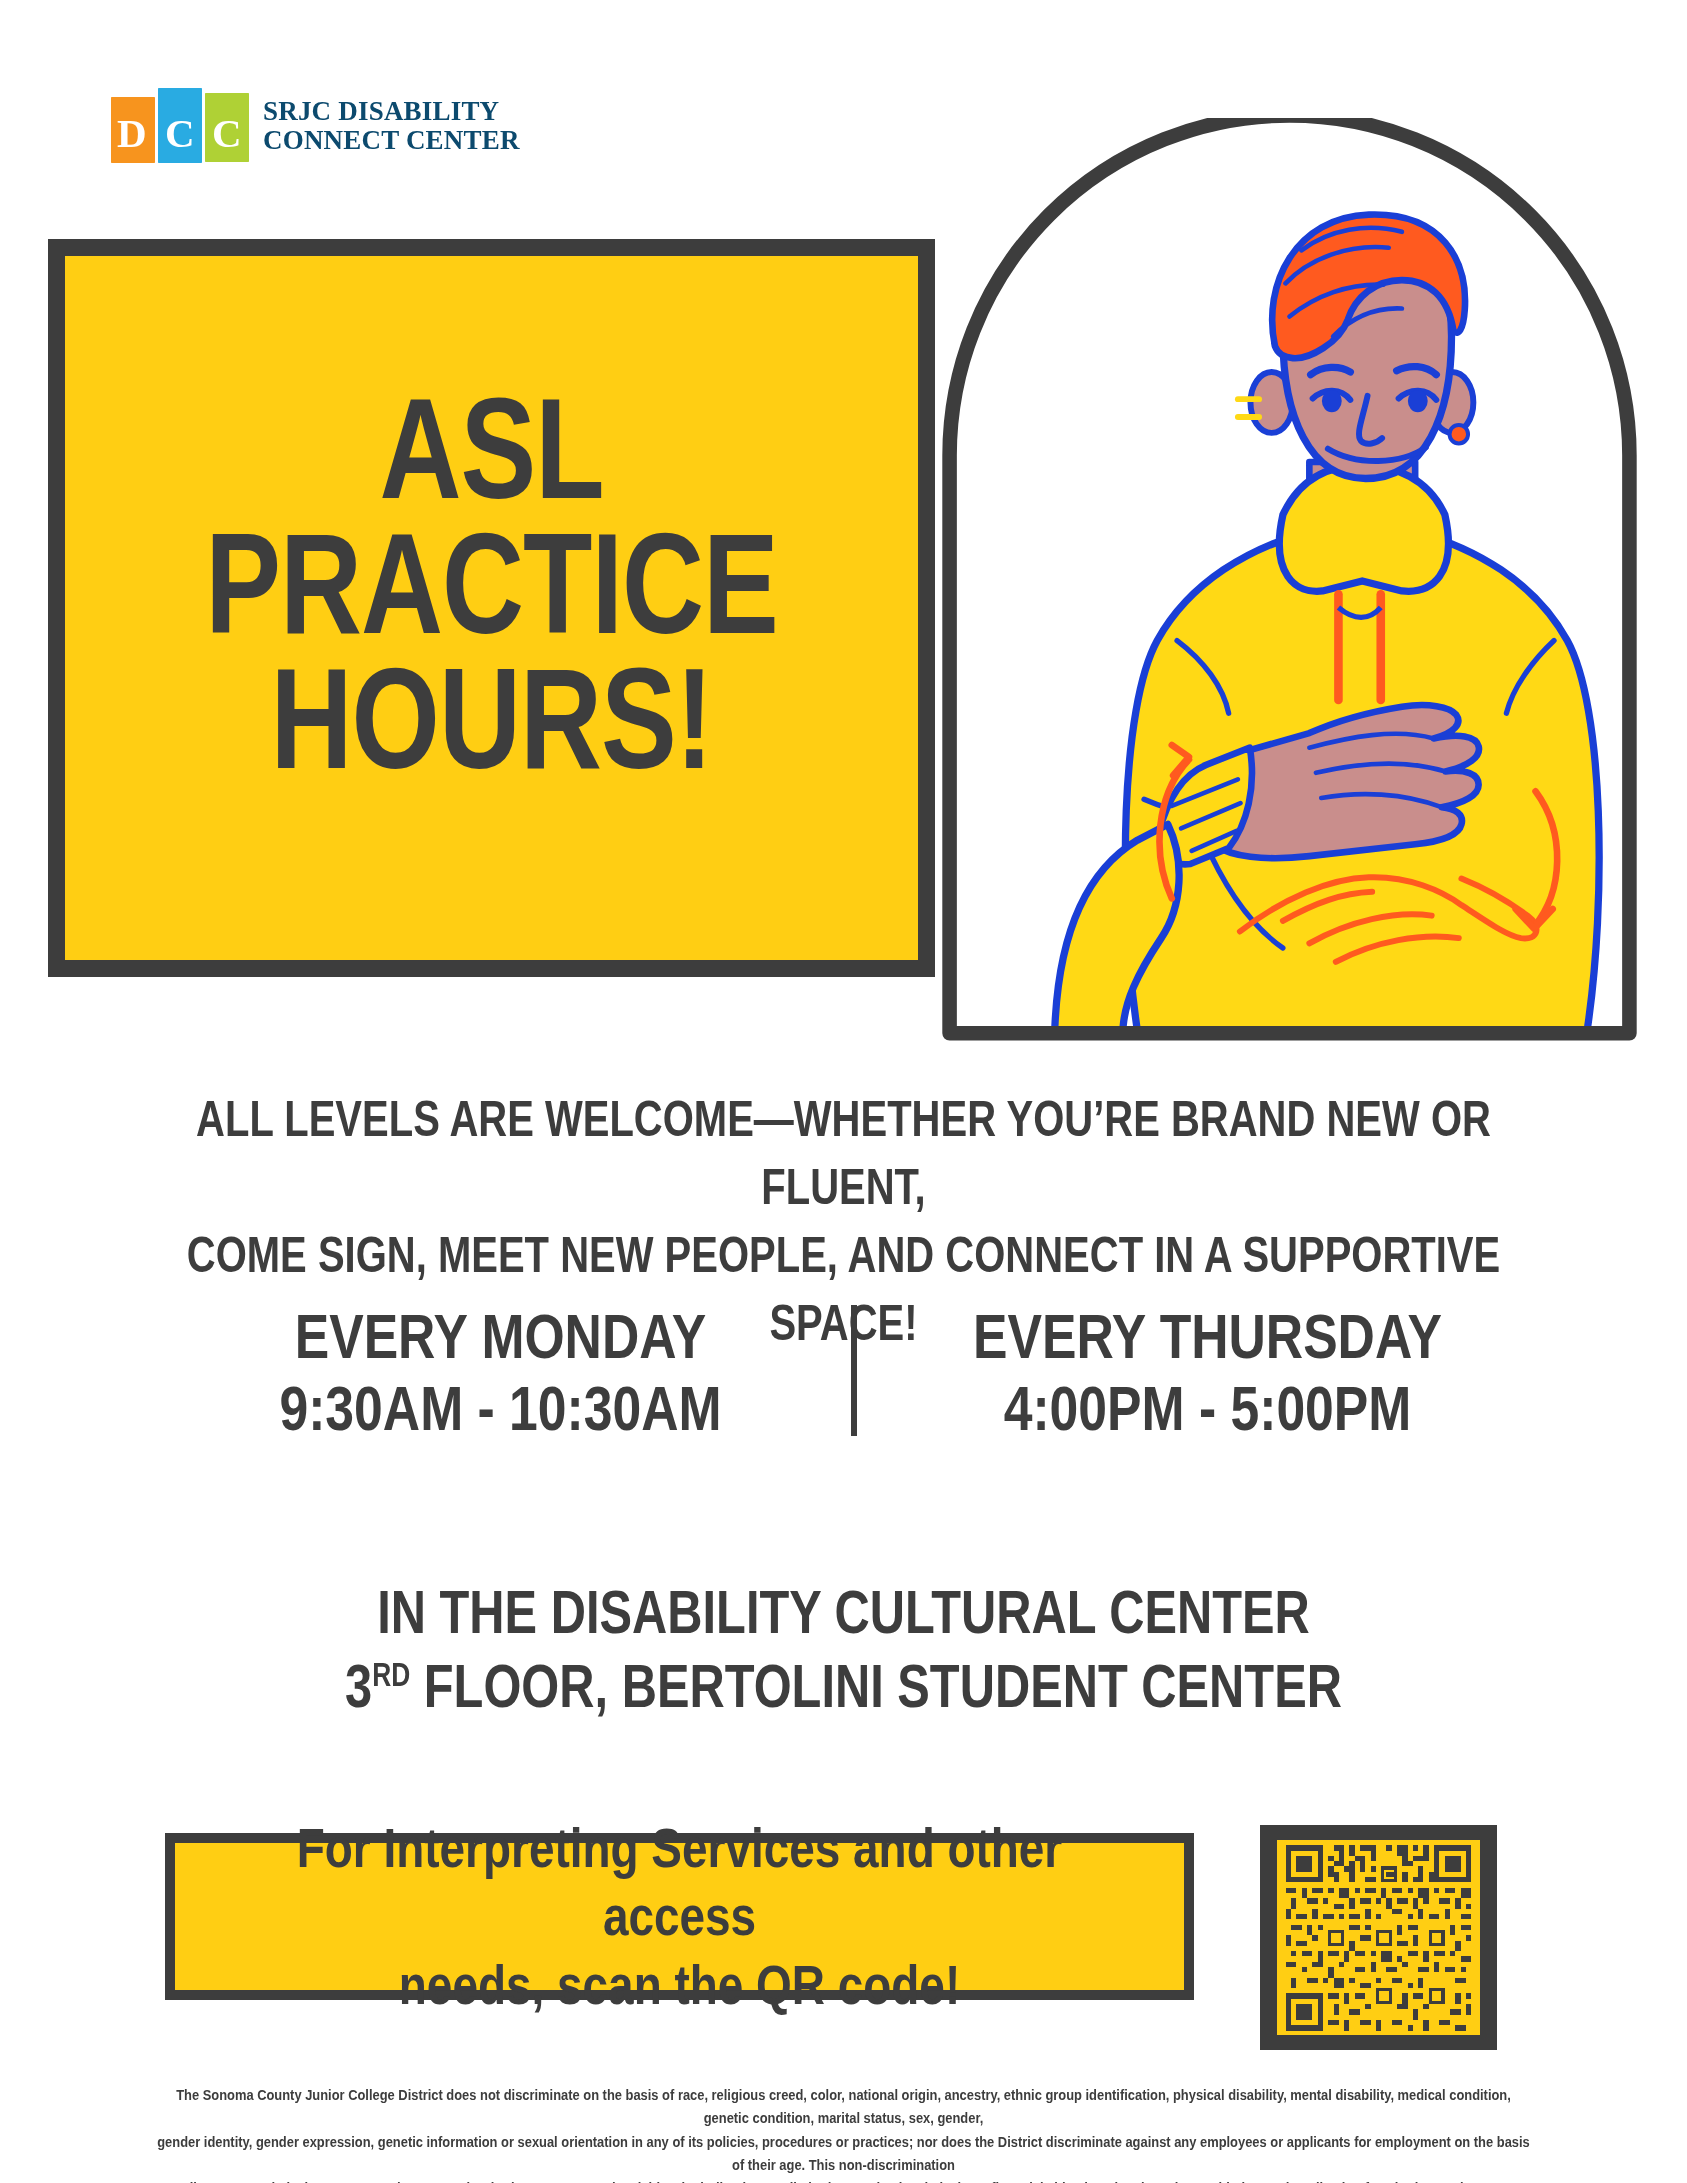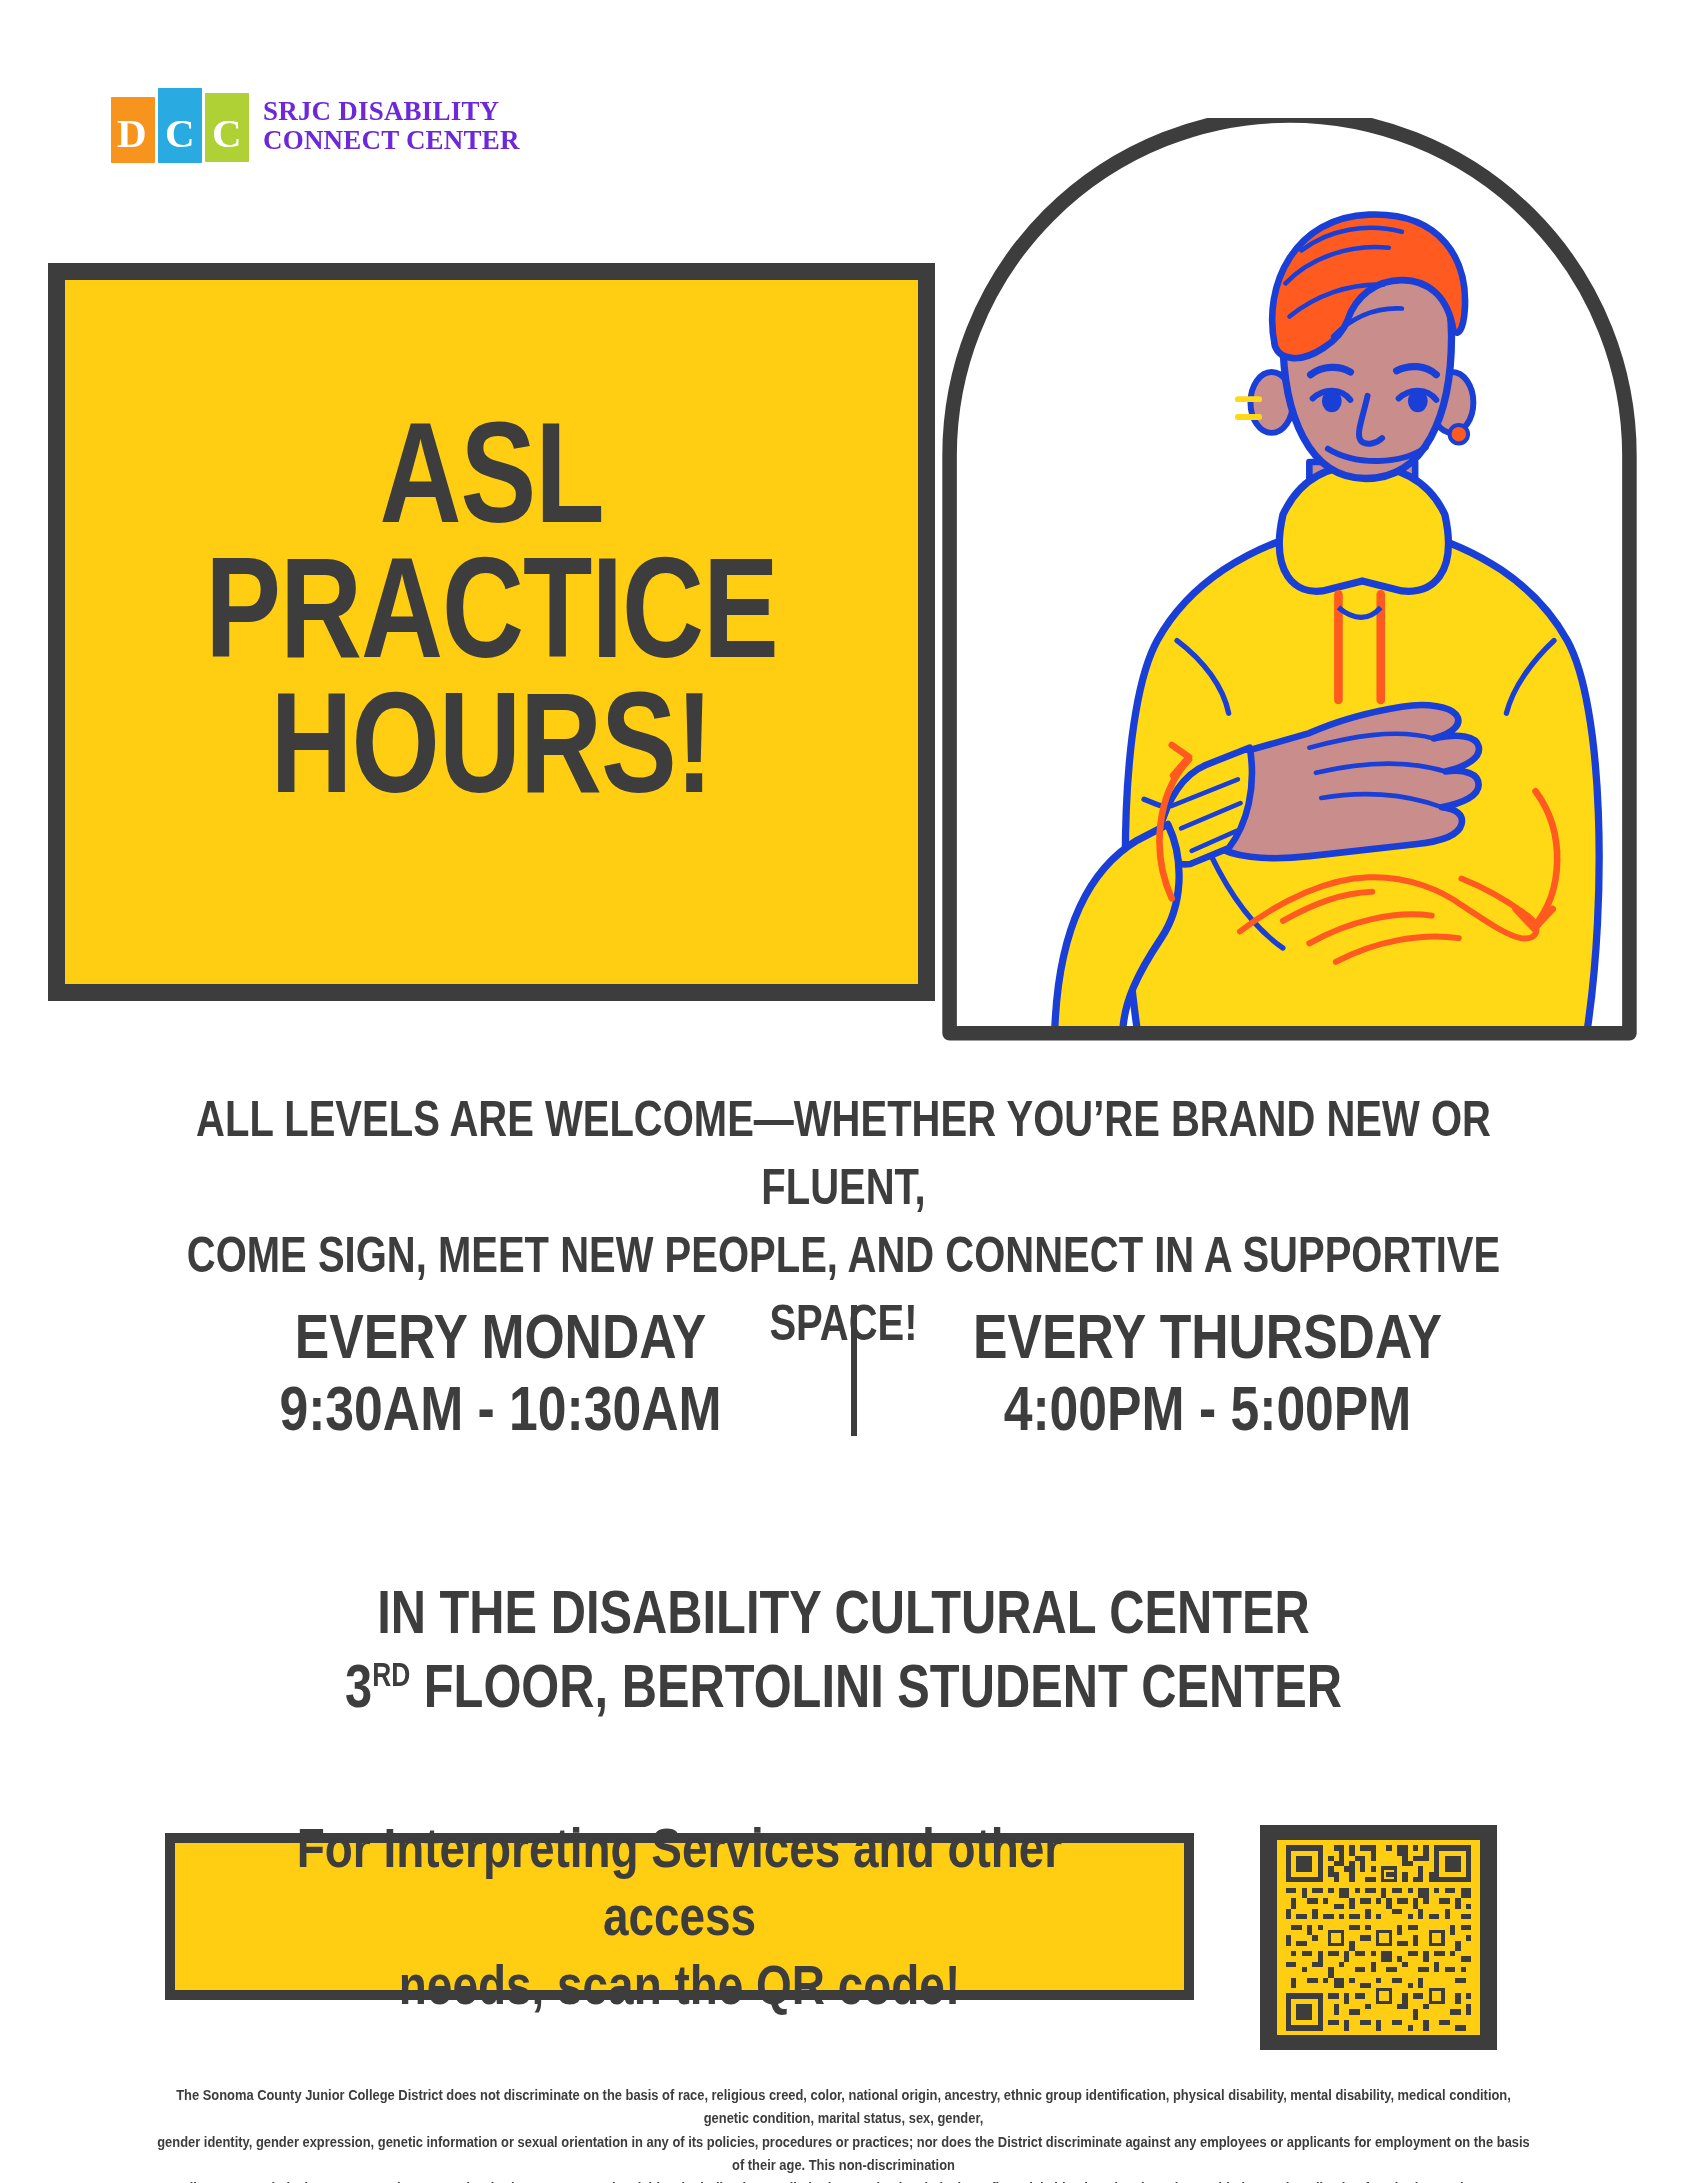--- a/index.html
+++ b/index.html
@@ -43,37 +43,36 @@
     font-size: 41px;
     line-height: 1;
     top: 24.5px;
   }
   .logo-letter.l1 { left: 6px; }
   .logo-letter.l2 { left: 54px; }
   .logo-letter.l3 { left: 101px; }
   .logo-text {
     margin-left: 12px;
     margin-top: 9.3px;
-    color: #6d28d9;
+    color: #0c4a6e;
     font-family: "Liberation Serif", serif;
     font-weight: bold;
     font-size: 27px;
     line-height: 1.08;
     letter-spacing: 0.2px;
     white-space: nowrap;
   }
 
   
   .title-panel {
     position: absolute;
     left: 48px; top: 239px;
     width: 887px; height: 738px;
     background: #FFCE13;
     border: 17px solid #3D3D3D;
-    margin-top: 24px;
   }
   .title-text {
     position: absolute;
     left: 0; right: 0;
     top: 126px;
     text-align: center;
     color: #3D3D3D;
     font-family: "Liberation Sans Narrow", "Liberation Sans", sans-serif;
     font-weight: bold;
     font-size: 142px;

